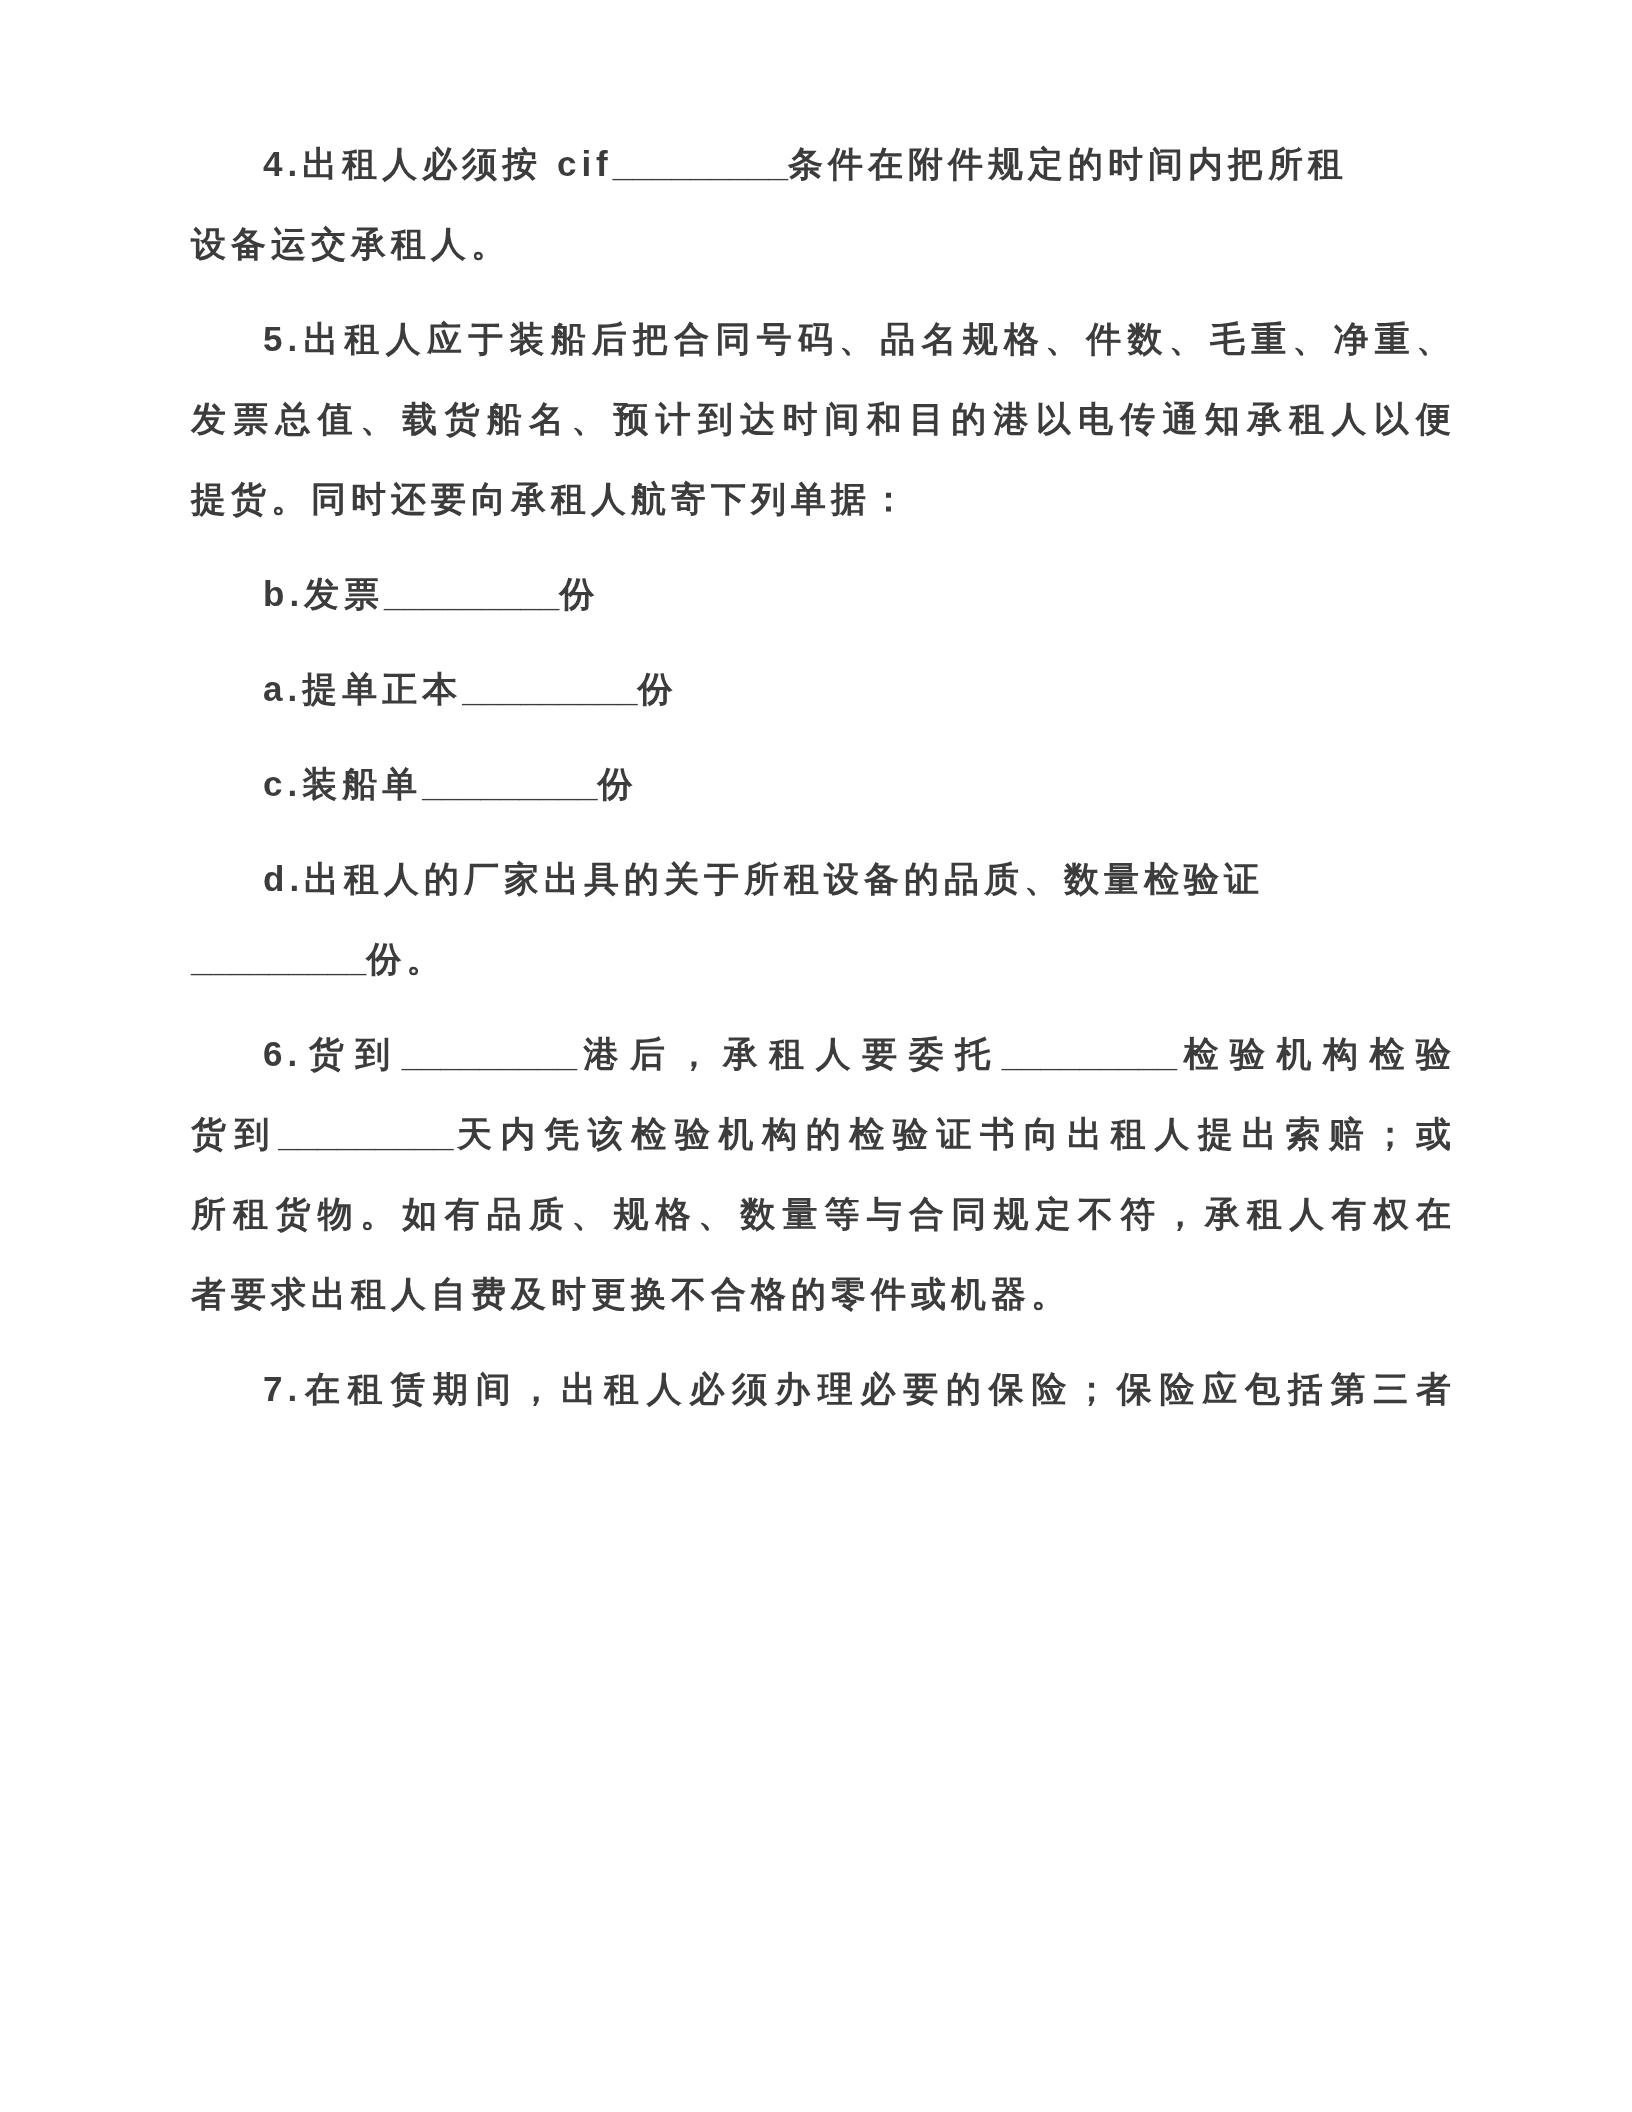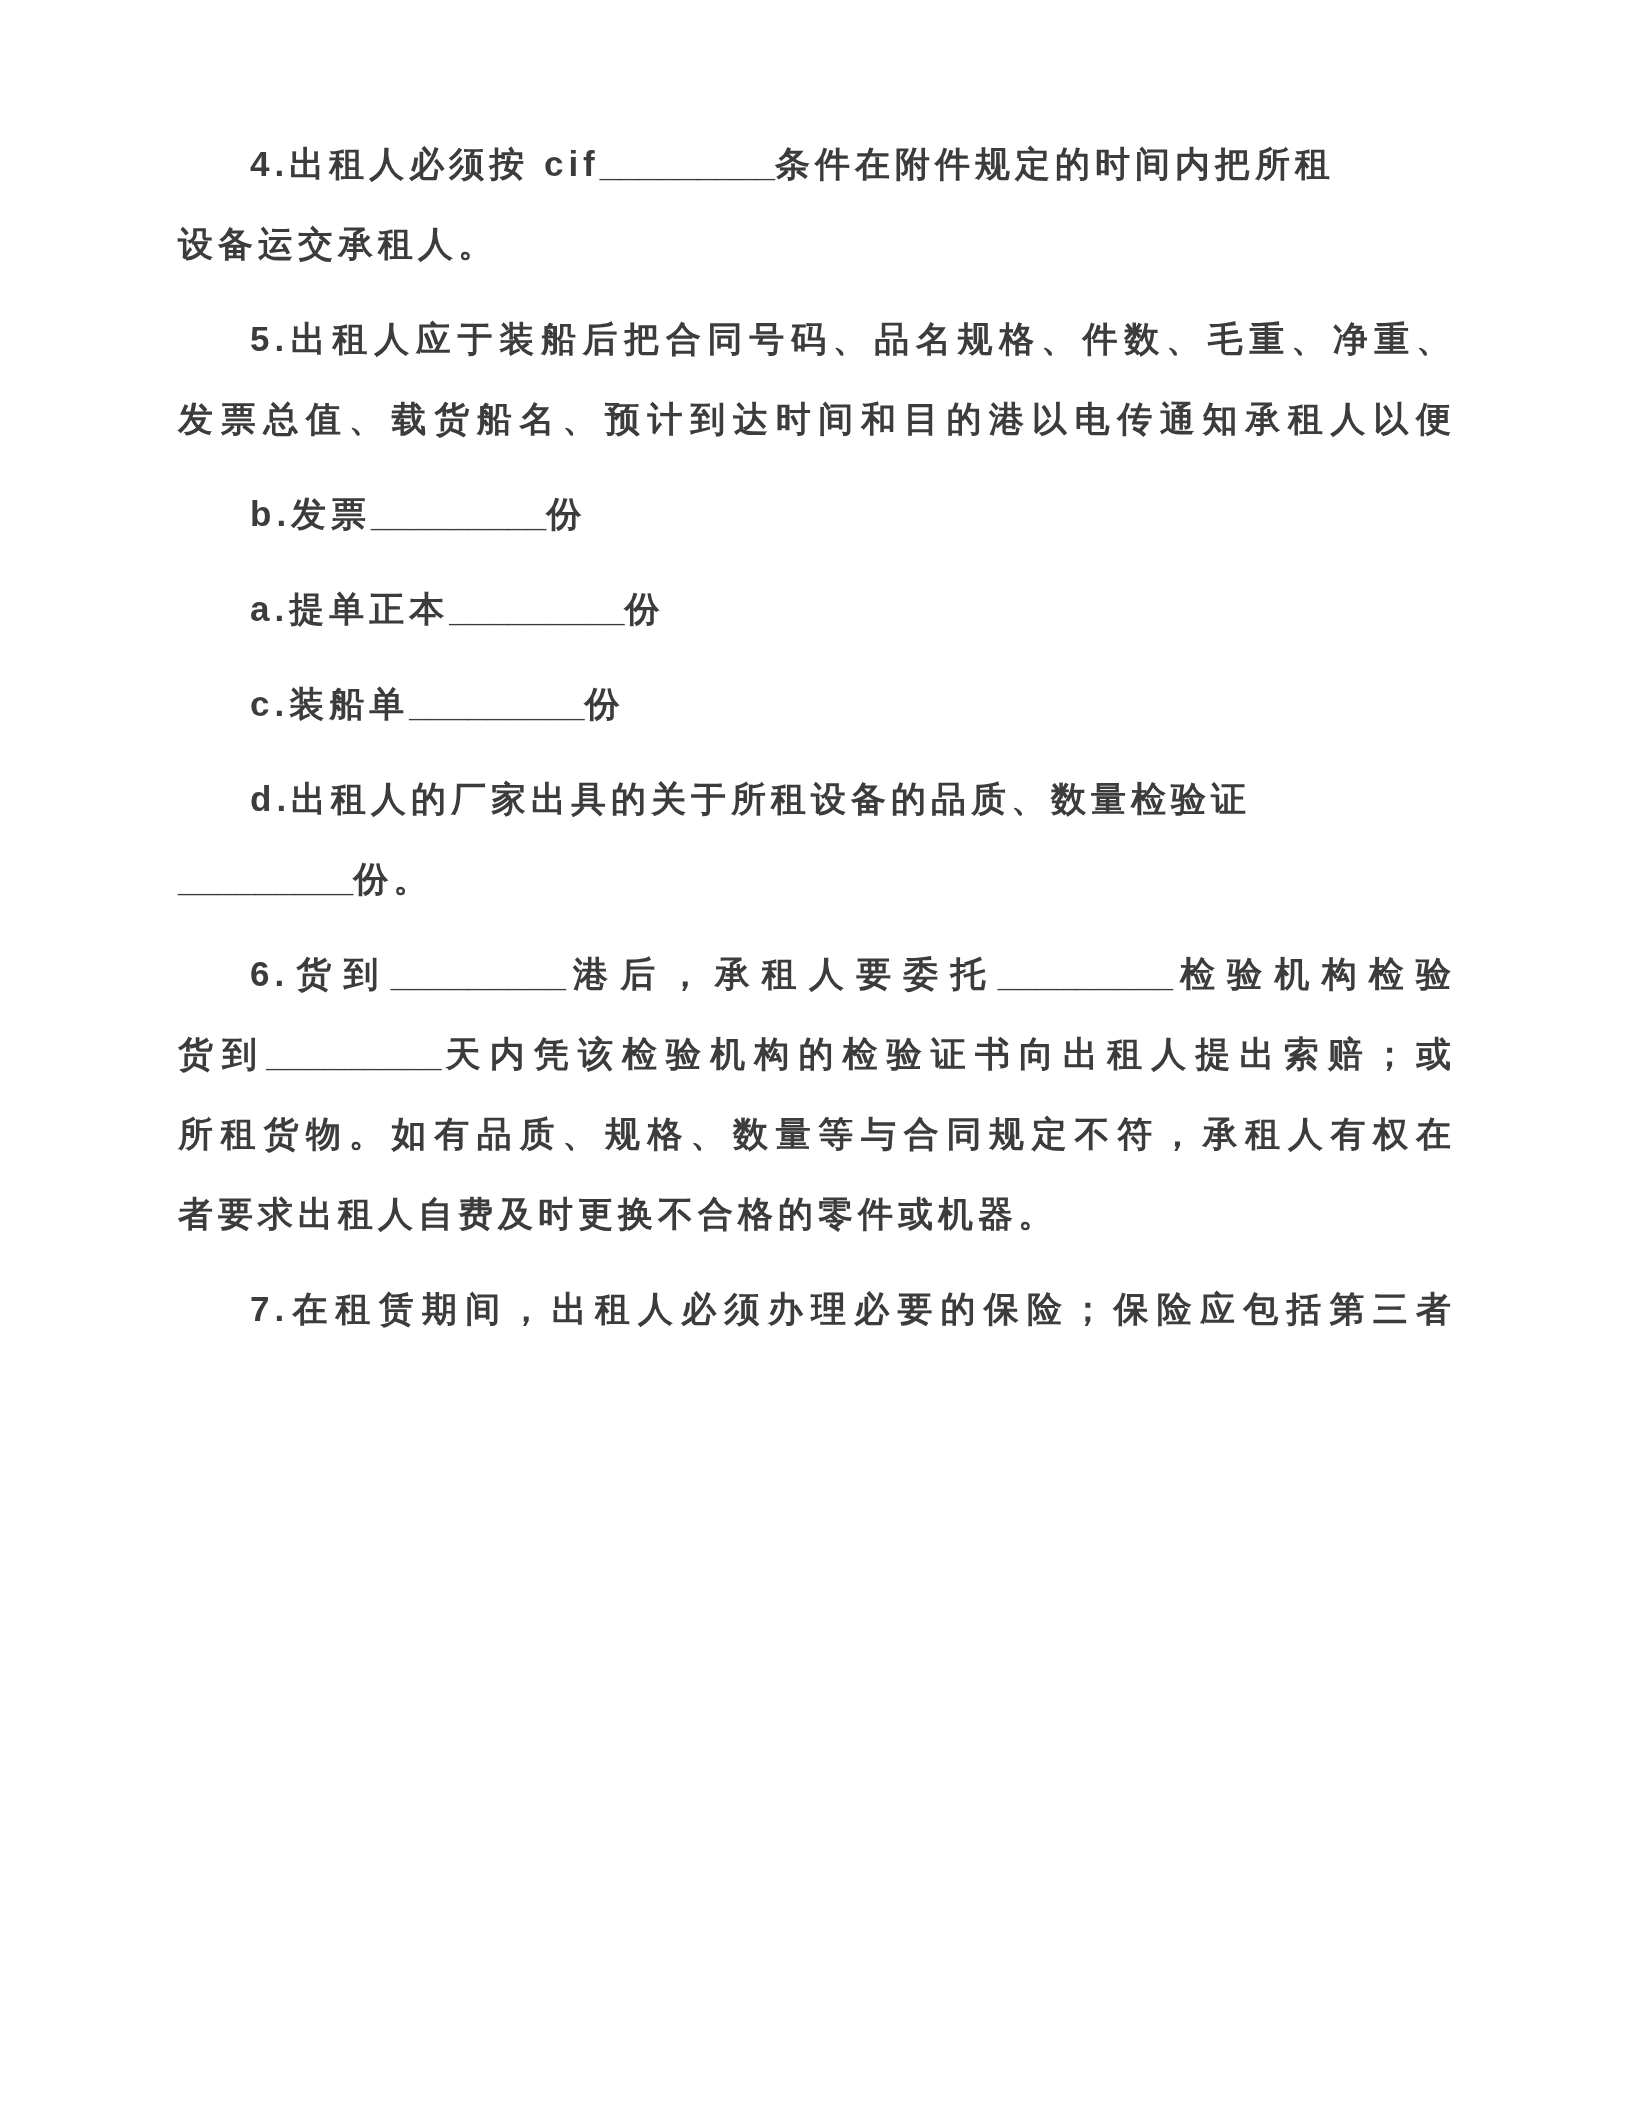--- a/index.html
+++ b/index.html
@@ -15,21 +15,21 @@
     box-sizing: border-box;
     padding: 124px 176px 0 178px;
     font-family: "Liberation Sans", "DejaVu Sans", sans-serif;
     font-size: 35px;
     font-weight: 600;
     color: #3c3c3c;
     letter-spacing: 5px;
     overflow: hidden;
   }
   .para {
-    margin: 0 0 15px 0;
+    margin: 0 0 15px 13px;
   }
   .line {
     line-height: 80px;
     min-height: 80px;
   }
   .indent {
     text-indent: 72px;
   }
   .full {
     text-align: justify;
@@ -45,20 +45,21 @@
 <div class="page">
 
   <div class="para">
     <div class="line indent">4.出租人必须按 cif<span class="blank">_________</span>条件在附件规定的时间内把所租</div>
     <div class="line">设备运交承租人。</div>
   </div>
 
   <div class="para">
     <div class="line indent full">5.出租人应于装船后把合同号码、品名规格、件数、毛重、净重、</div>
     <div class="line full">发票总值、载货船名、预计到达时间和目的港以电传通知承租人以便</div>
+    <div class="line">提货。同时还要向承租人航寄下列单据：</div>
   </div>
 
   <div class="para">
     <div class="line indent">b.发票<span class="blank">_________</span>份</div>
   </div>
 
   <div class="para">
     <div class="line indent">a.提单正本<span class="blank">_________</span>份</div>
   </div>
 

